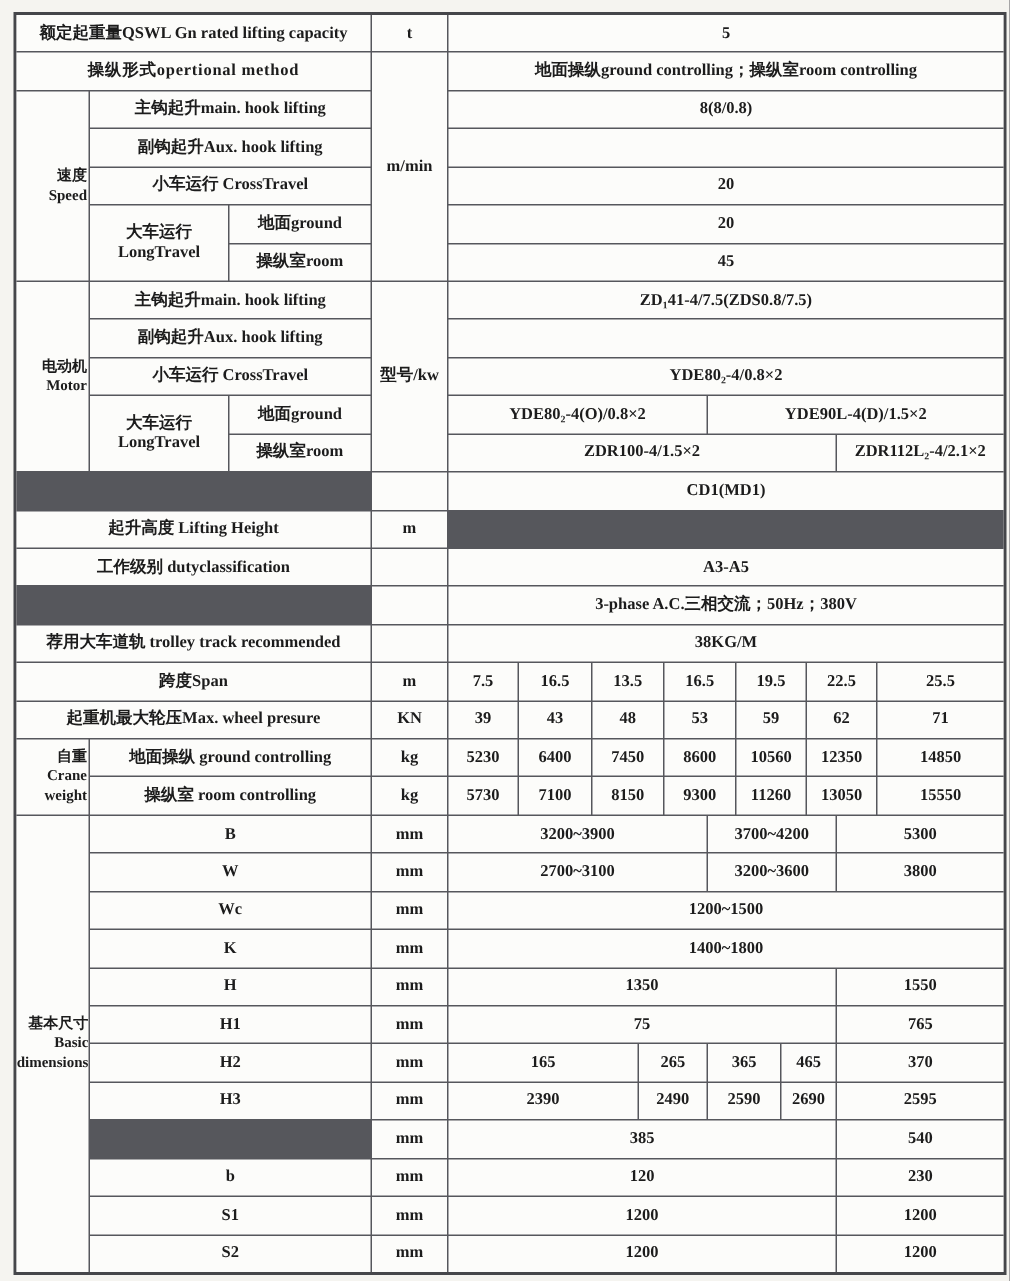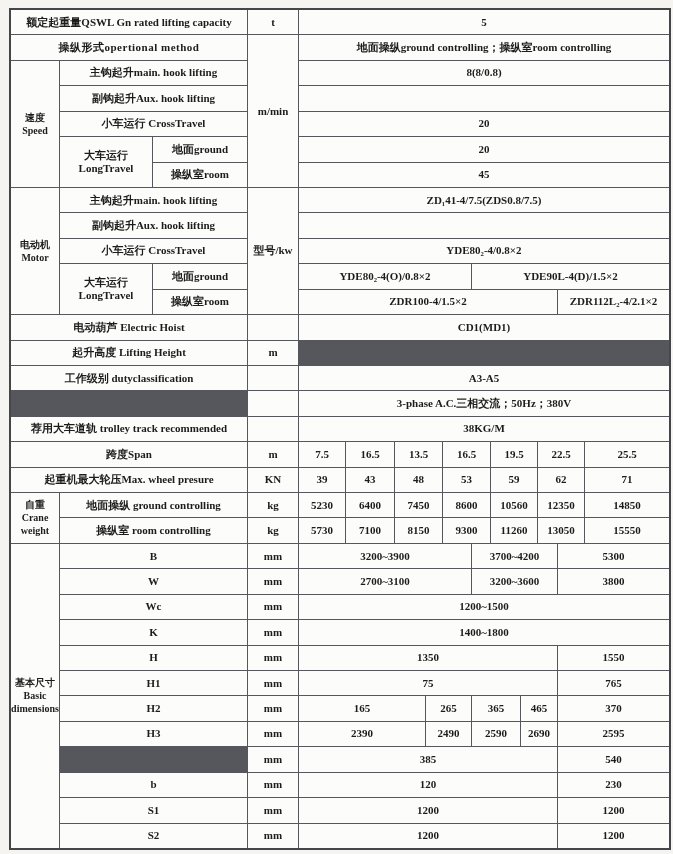--- a/index.html
+++ b/index.html
@@ -20,21 +20,21 @@
     gap:1px;background:#56575c;
   }
   .c{
     background:#fcfcfa;
     display:flex;align-items:center;justify-content:center;
     text-align:center;overflow:hidden;
     font-weight:bold;font-size:11px;line-height:1.2;
     color:#1c1c1c;padding:0 2px;box-sizing:border-box;
     white-space:pre-line;
   }
-  .grp{font-size:10px;line-height:1.3;padding:0 1px;}
+  .grp{font-size:10px;line-height:1.3;padding:0 1px;text-align:right;}
   .sp{letter-spacing:0.5px;}
 </style>
 </head>
 <body>
 
 <div class="page">
   <div class="tbl-wrap">
     <div class="t">
 
       <div class="c" style="grid-area:1/1/2/4">额定起重量QSWL Gn rated lifting capacity</div>
@@ -67,21 +67,20 @@
       <div class="c" style="grid-area:10/2/11/4">小车运行 CrossTravel</div>
       <div class="c" style="grid-area:10/5/11/16">YDE80₂-4/0.8×2</div>
       <div class="c" style="grid-area:11/2/13/3">大车运行 LongTravel</div>
       <div class="c" style="grid-area:11/3/12/4">地面ground</div>
       <div class="c" style="grid-area:11/5/12/10">YDE80₂-4(O)/0.8×2</div>
       <div class="c" style="grid-area:11/10/12/16">YDE90L-4(D)/1.5×2</div>
       <div class="c" style="grid-area:12/3/13/4">操纵室room</div>
       <div class="c" style="grid-area:12/5/13/14">ZDR100-4/1.5×2</div>
       <div class="c" style="grid-area:12/14/13/16">ZDR112L₂-4/2.1×2</div>
 
-      <div class="c" style="grid-area:13/1/14/4">电动葫芦 Electric Hoist</div>
       <div class="c" style="grid-area:13/4/14/5"></div>
       <div class="c" style="grid-area:13/5/14/16">CD1(MD1)</div>
 
       <div class="c" style="grid-area:14/1/15/4">起升高度 Lifting Height</div>
       <div class="c" style="grid-area:14/4/15/5">m</div>
 
       <div class="c" style="grid-area:15/1/16/4">工作级别 dutyclassification</div>
       <div class="c" style="grid-area:15/4/16/5"></div>
       <div class="c" style="grid-area:15/5/16/16">A3-A5</div>
 

